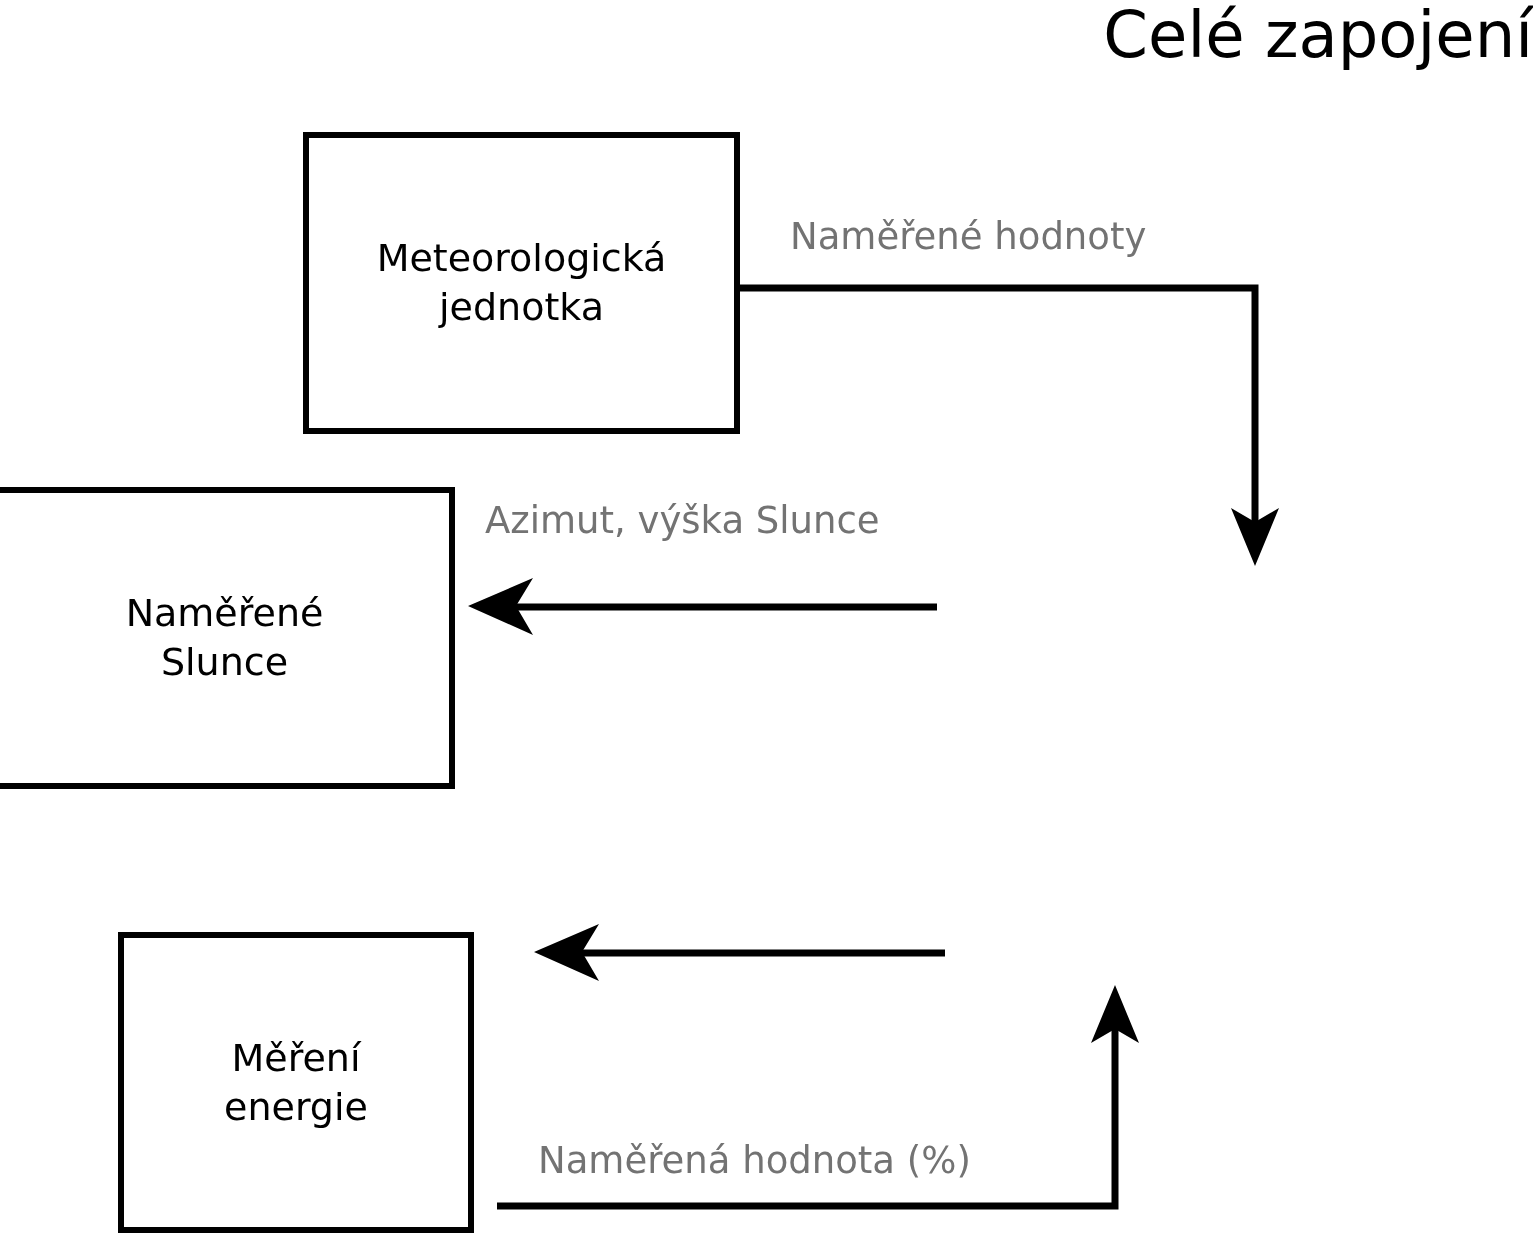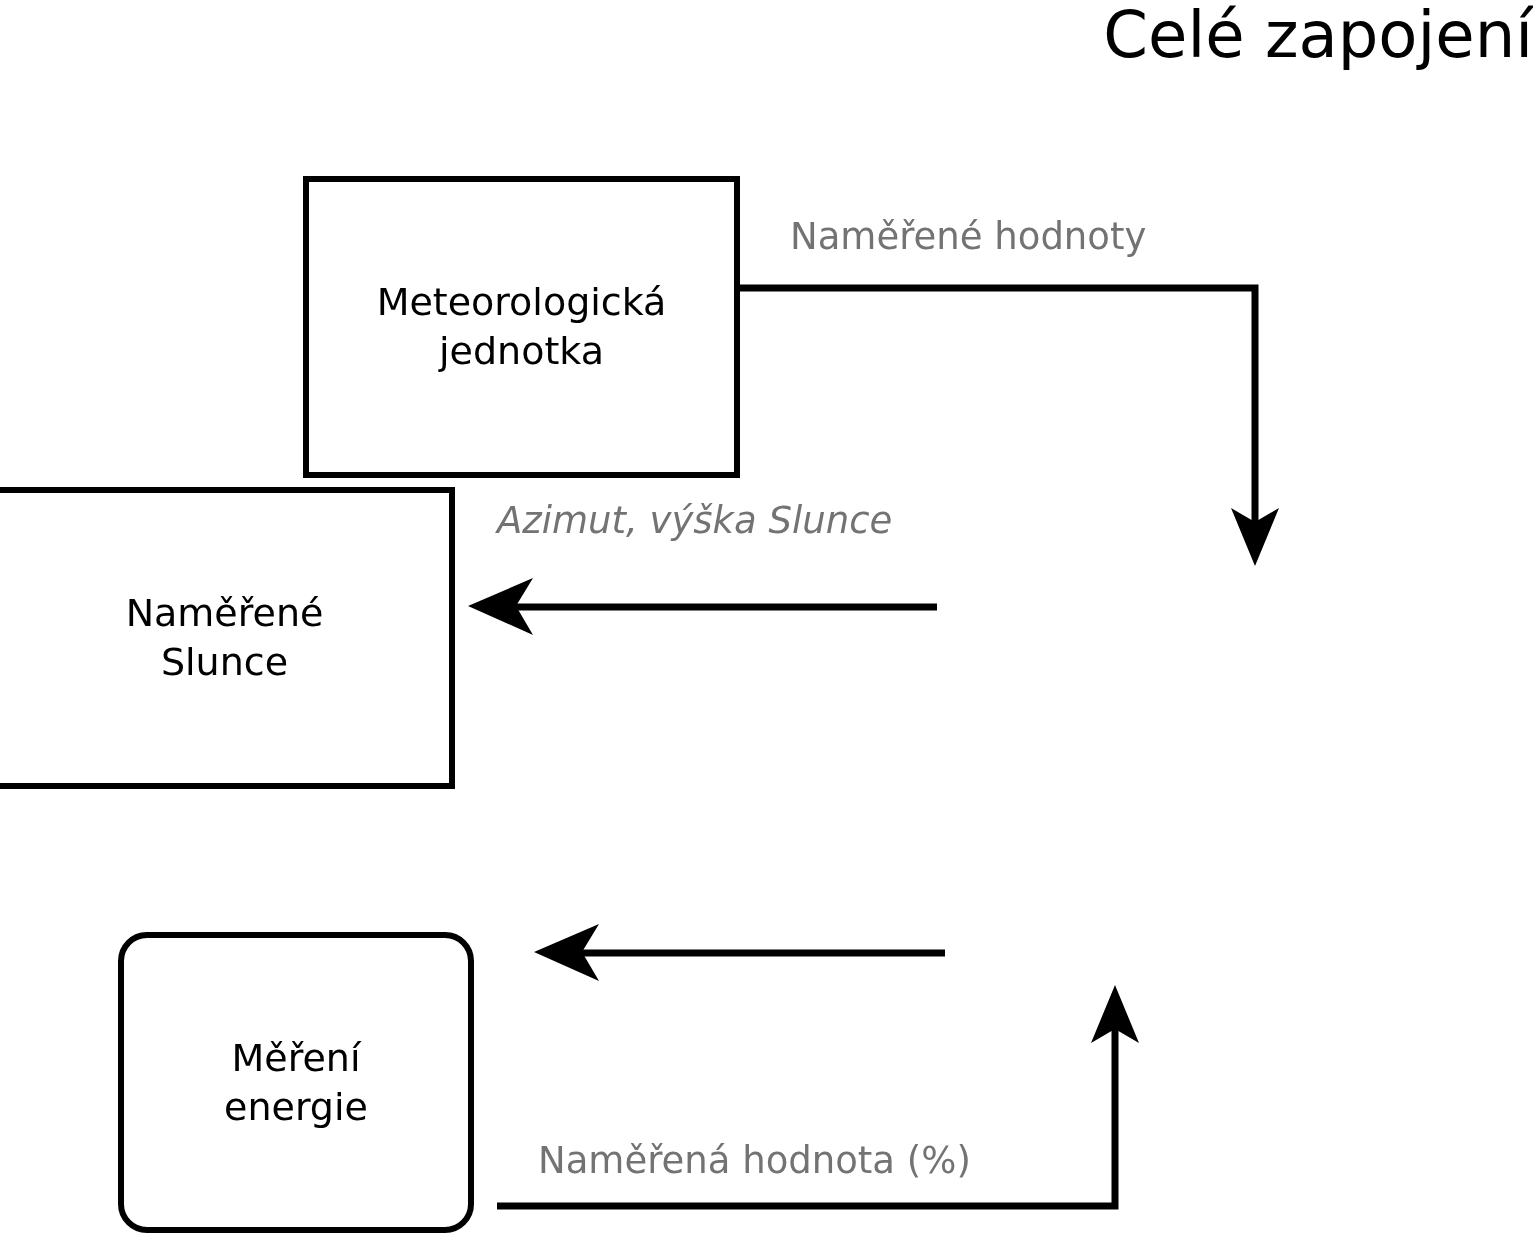--- a/index.html
+++ b/index.html
@@ -67,28 +67,28 @@
     stroke-width: 7;
     stroke-linecap: butt;
     stroke-linejoin: miter;
   }
   svg.wires polygon {
     fill: #000000;
     stroke: none;
   }
 
   
-  #box-meteo      { left: 303px;  top: 132px;  width: 437px;  height: 302px; margin-top: 44px; }
+  #box-meteo      { left: 303px;  top: 132px;  width: 437px;  height: 302px; }
   #box-sun        { left: -6px;   top: 487px;  width: 461px;  height: 302px; }
   #box-main       { left: 975px;  top: 563px;  width: 558px;  height: 412px; }
-  #box-energy     { left: 118px;  top: 932px;  width: 356px;  height: 301px; border-radius: 29px; }
+  #box-energy     { left: 118px;  top: 932px;  width: 356px;  height: 301px; }
 
   
   #lbl-measured      { left: 790px; top: 214px; }
-  #lbl-azimuth       { left: 497px; top: 498px; font-style: italic; }
+  #lbl-azimuth       { left: 485px; top: 498px; }
   #lbl-charge        { left: 498px; top: 828px; }
   #lbl-measured-pct  { left: 538px; top: 1138px; }
 </style>
 </head>
 <body>
 
 <div id="canvas">
 
   <div class="diagram-title">Celé zapojení</div>
 

